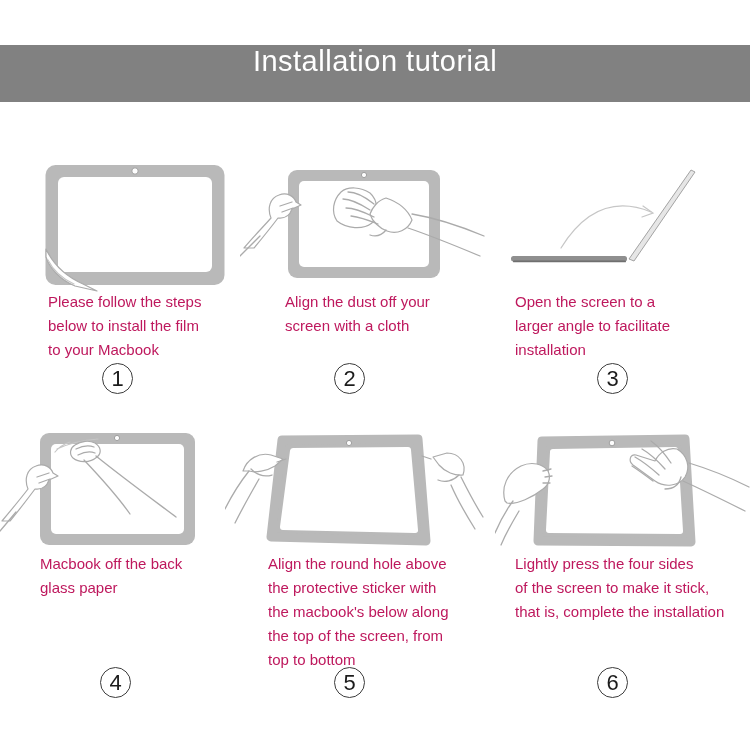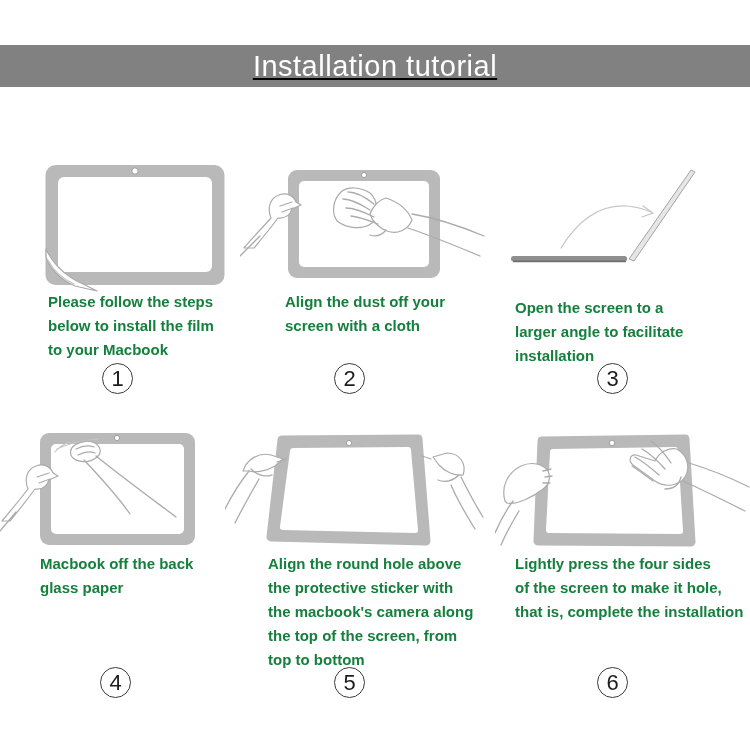--- a/index.html
+++ b/index.html
@@ -1,31 +1,30 @@
 <!DOCTYPE html>
 <html><head>
 <meta charset="utf-8">
 <style>
   html,body{margin:0;padding:0;background:#fff;}
   #stage{
     position:relative;width:750px;height:750px;background:#ffffff;overflow:hidden;
     font-family:"Liberation Sans", sans-serif;
   }
   .header{
-    position:absolute;left:0;top:45px;width:750px;height:42px;
-    background:#818181;display:flex;align-items:center;justify-content:center;text-decoration:underline;
+    position:absolute;left:0;top:45px;width:750px;height:57px;
+    background:#818181;display:flex;justify-content:center;
   }
   .header .title{
     color:#ffffff;font-size:29px;letter-spacing:0.5px;font-weight:400;
   }
   .step-illus{position:absolute;}
   .caption{
-    position:absolute;color:#15803d;font-size:15px;line-height:24px;
+    position:absolute;color:#be185d;font-size:15px;line-height:24px;
     white-space:pre-line;
-    font-weight:bold;
   }
   .badge{
     position:absolute;width:31px;height:31px;border:1.5px solid #3c3c3c;border-radius:50%;
     display:flex;align-items:center;justify-content:center;
     color:#1c1c1c;font-size:22px;box-sizing:border-box;background:#fff;
   }
   svg .frame{fill:#b9b9b9;}
   svg .frame-round{fill:#b9b9b9;stroke:#b9b9b9;stroke-width:9;stroke-linejoin:round;}
   svg .screen{fill:#ffffff;}
   svg .screen-round{fill:#ffffff;stroke:#ffffff;stroke-width:6;stroke-linejoin:round;}
@@ -85,21 +84,21 @@
     <g>
       <rect x="6" y="94" width="116" height="5.5" rx="2.5" fill="#8f8f8f"></rect>
       <rect x="8" y="98.5" width="113" height="1.8" rx="0.9" fill="#6f6f6f"></rect>
       <path d="M124,97 L186,8 L190,10 L129,99 Z" fill="#e6e6e6" stroke="#9a9a9a" stroke-width="0.9"></path>
     </g>
     <g>
       <path class="faint" d="M56,86 Q 92,28 146,50"></path>
       <path class="faint" d="M138,44 L148,51 L137,55"></path>
     </g>
   </svg>
-  <div class="caption" style="left:515px;top:296px;width:220px">Open the screen to a
+  <div class="caption" style="left:515px;top:290px;width:220px">Open the screen to a
 larger angle to facilitate
 installation</div>
   <div class="badge" style="left:597px;top:363px">3</div>
 
   <svg class="step-illus" style="left:0px;top:425px" width="250" height="127" viewBox="0 0 250 127" aria-label="hands-tearing-off-back-paper">
     <rect class="frame" x="40" y="8" width="155" height="112" rx="9"></rect>
     <rect class="screen" x="51" y="19" width="133" height="90" rx="5"></rect>
     <circle class="cam" cx="117" cy="13" r="2.6"></circle>
     <g>
       <path class="faint" d="M57,24 C70,18 84,15 98,14 M55,27 C59,22 64,19 70,17"></path>
@@ -131,21 +130,21 @@
     </g>
     <g>
       <path class="artf" d="M238,50 C242,38 234,28 222,28 L208,32 L214,40 C220,47 230,51 238,50 Z"></path>
       <path class="art" d="M234,50 C228,56 220,58 213,55"></path>
       <path class="art" d="M206,34 L197,31"></path>
       <path class="art" d="M258,92 C248,76 242,64 236,52 M250,104 C240,88 232,74 226,60"></path>
     </g>
   </svg>
   <div class="caption" style="left:268px;top:552px;width:215px">Align the round hole above
 the protective sticker with
-the macbook's camera along
+the macbook's below along
 the top of the screen, from
 top to bottom</div>
   <div class="badge" style="left:334px;top:667px">5</div>
 
   <svg class="step-illus" style="left:495px;top:425px" width="255" height="130" viewBox="0 0 255 130" aria-label="hands-pressing-four-sides">
     <path class="frame-round" d="M47,16 L190,14 L196,117 L43,116 Z"></path>
     <path class="screen-round" d="M58,27 L180,25 L185,106 L54,105 Z"></path>
     <circle class="cam" cx="117" cy="18" r="2.8"></circle>
     <g>
       <path class="artf" d="M10,76 C6,62 12,48 26,41 C37,36 48,39 53,46 C56,52 54,60 48,64 C38,72 22,80 12,78 Z"></path>
@@ -156,17 +155,17 @@
       <path class="artf" d="M182,24 C192,30 196,42 190,52 C184,61 170,63 160,56 L138,40 C133,36 135,29 141,30 L160,36 C164,28 172,22 182,24 Z"></path>
       <path class="art" d="M158,56 C150,50 143,45 137,41"></path>
       <path class="art" d="M164,50 C155,42 147,36 140,32"></path>
       <path class="art" d="M170,44 C162,35 154,28 147,24"></path>
       <path class="art" d="M176,38 C170,29 163,21 156,16"></path>
       <path class="art" d="M186,52 C184,60 178,64 170,64"></path>
       <path class="art" d="M194,38 C214,44 234,52 254,62 M188,56 C210,66 230,76 250,86"></path>
     </g>
   </svg>
   <div class="caption" style="left:515px;top:552px;width:235px">Lightly press the four sides
-of the screen to make it hole,
+of the screen to make it stick,
 that is, complete the installation</div>
   <div class="badge" style="left:597px;top:667px">6</div>
 
 </div>
 
 </body></html>

